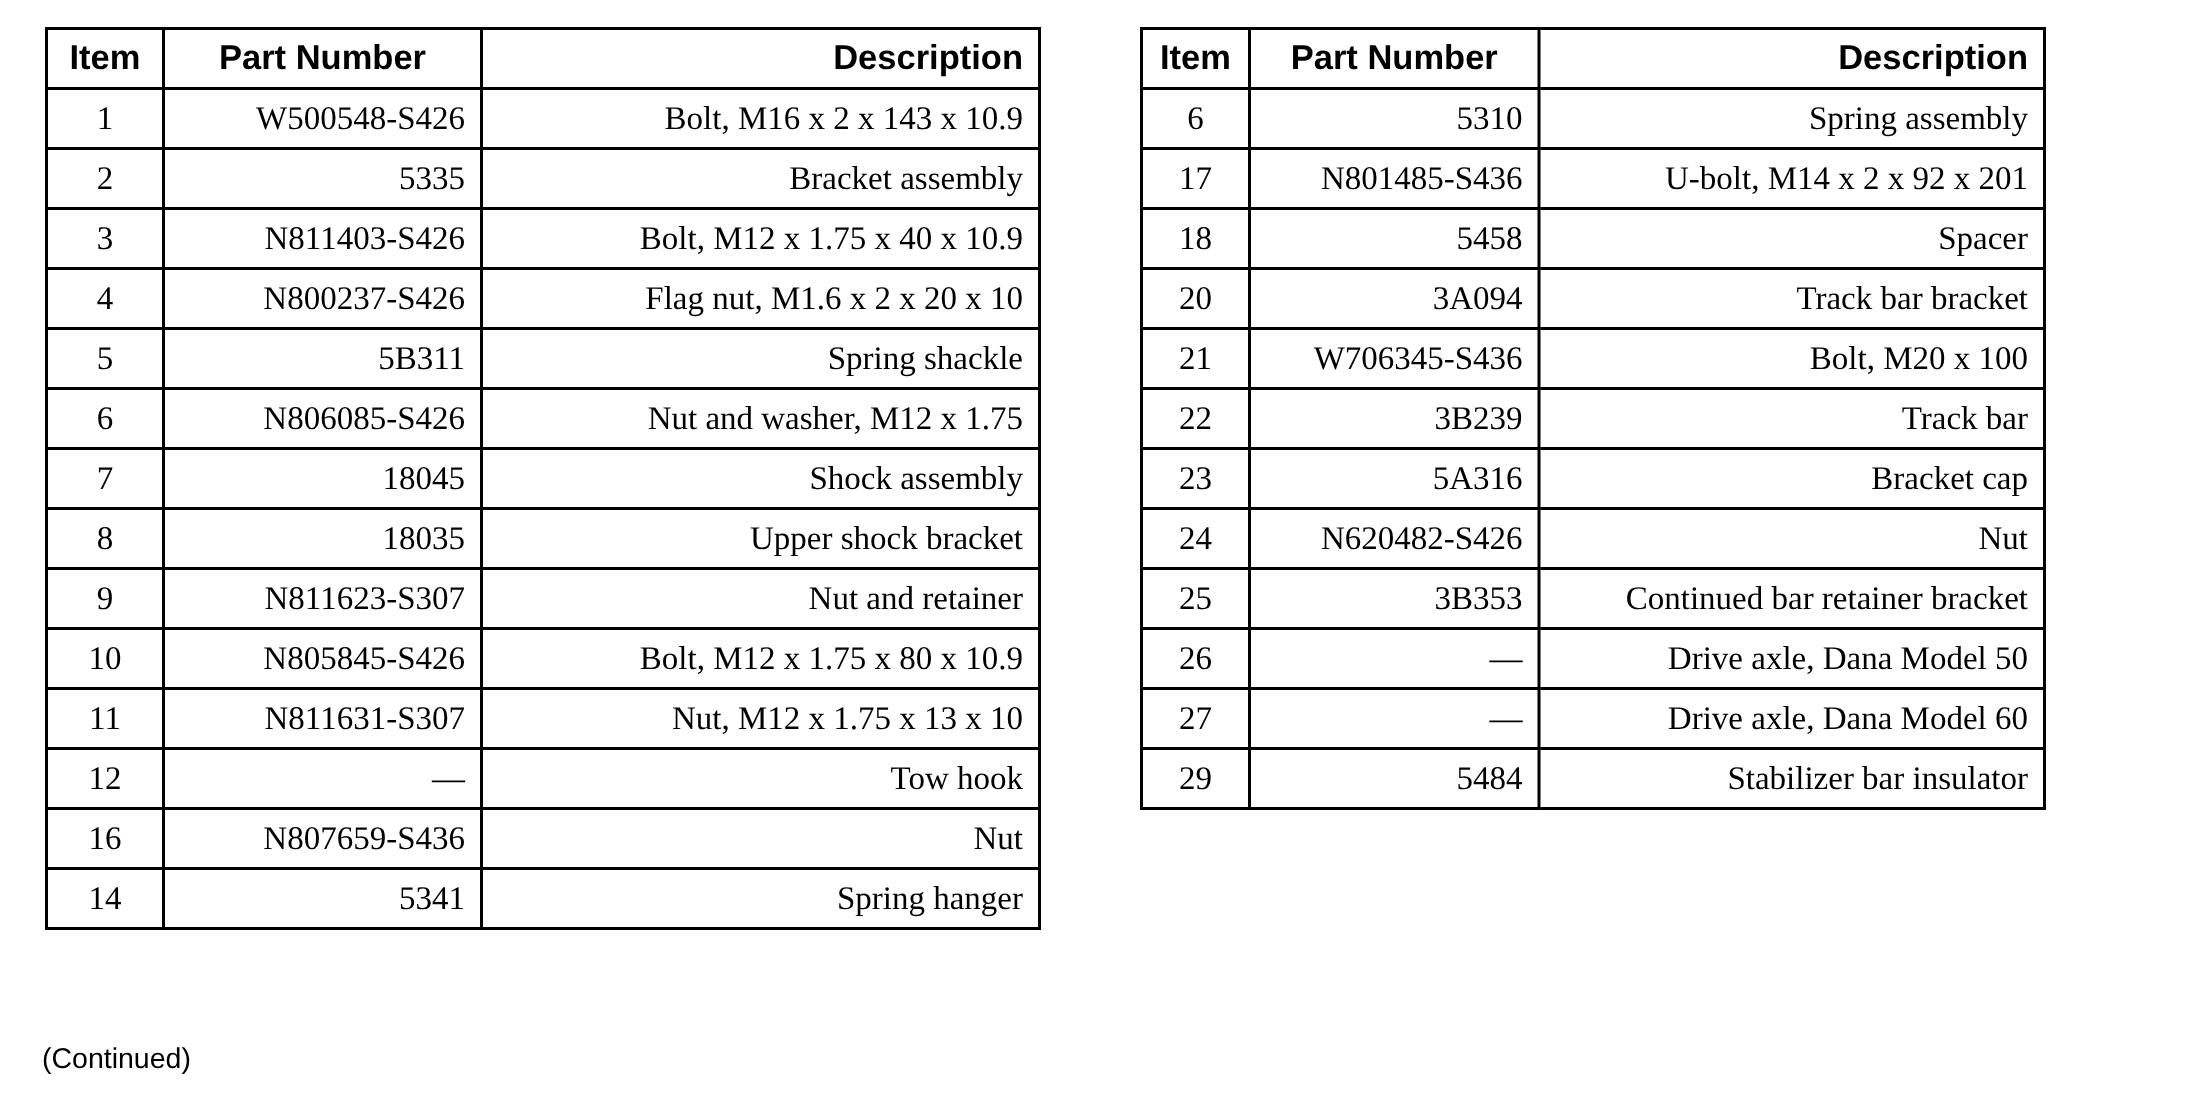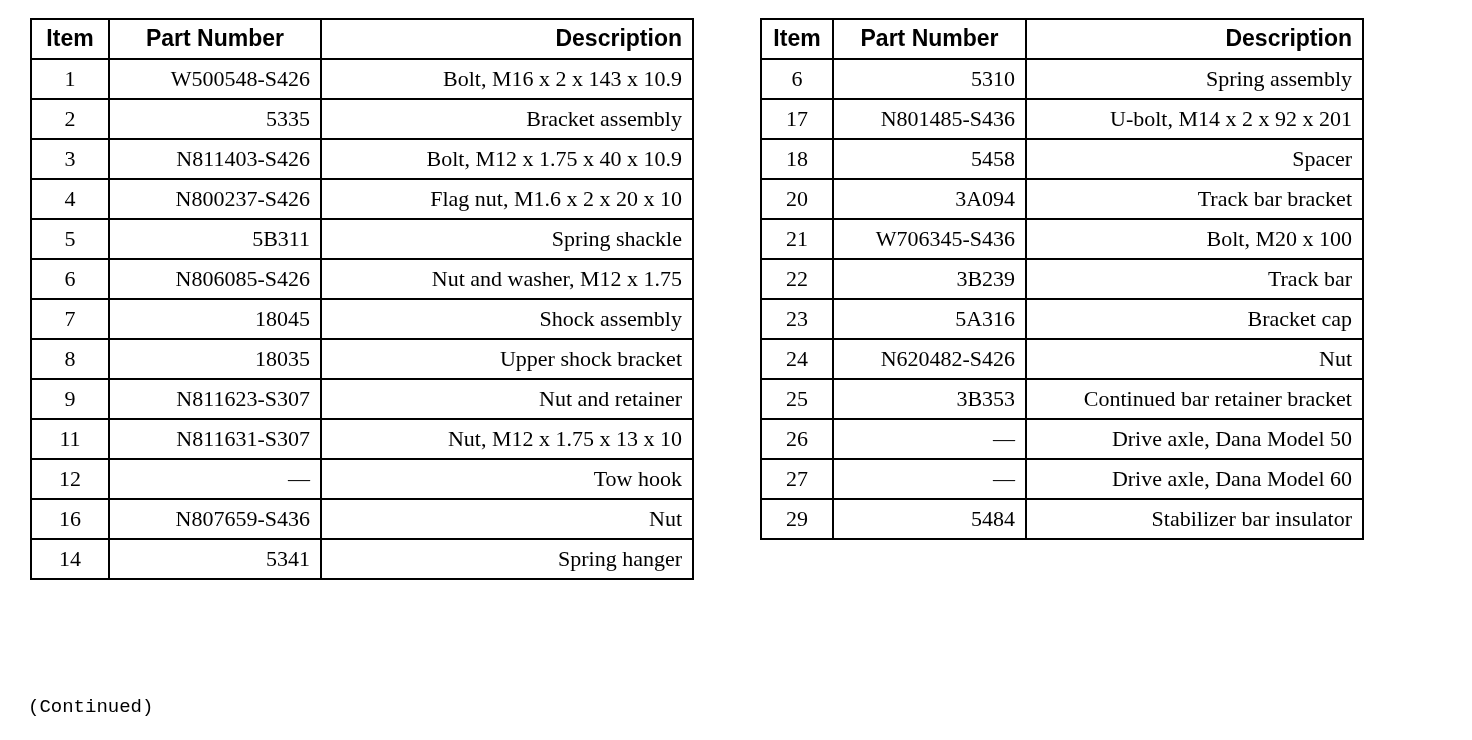--- a/index.html
+++ b/index.html
@@ -62,21 +62,21 @@
   #table-left .col-item  { width: 56px; }
   #table-left .col-part  { width: 190px; }
   #table-left .col-desc  { width: 350px; }
   #table-right .col-item { width: 52px; }
   #table-right .col-part { width: 195px; }
   #table-right .col-desc { width: 350px; }
   .continued {
     position: absolute;
     left: 28px;
     top: 696px;
-    font-family: Liberation Mono, monospace;
+    font-family: Liberation Sans, sans-serif;
     font-size: 19px;
   }
 </style>
 </head>
 <body>
 
 <div class="page">
 
   <table class="parts" id="table-left">
     <thead>
@@ -126,20 +126,25 @@
           <td class="col-item">8</td>
           <td class="col-part">18035</td>
           <td class="col-desc">Upper shock bracket</td>
         </tr>
         <tr>
           <td class="col-item">9</td>
           <td class="col-part">N811623-S307</td>
           <td class="col-desc">Nut and retainer</td>
         </tr>
         <tr>
+          <td class="col-item">10</td>
+          <td class="col-part">N805845-S426</td>
+          <td class="col-desc">Bolt, M12 x 1.75 x 80 x 10.9</td>
+        </tr>
+        <tr>
           <td class="col-item">11</td>
           <td class="col-part">N811631-S307</td>
           <td class="col-desc">Nut, M12 x 1.75 x 13 x 10</td>
         </tr>
         <tr>
           <td class="col-item">12</td>
           <td class="col-part">—</td>
           <td class="col-desc">Tow hook</td>
         </tr>
         <tr>

